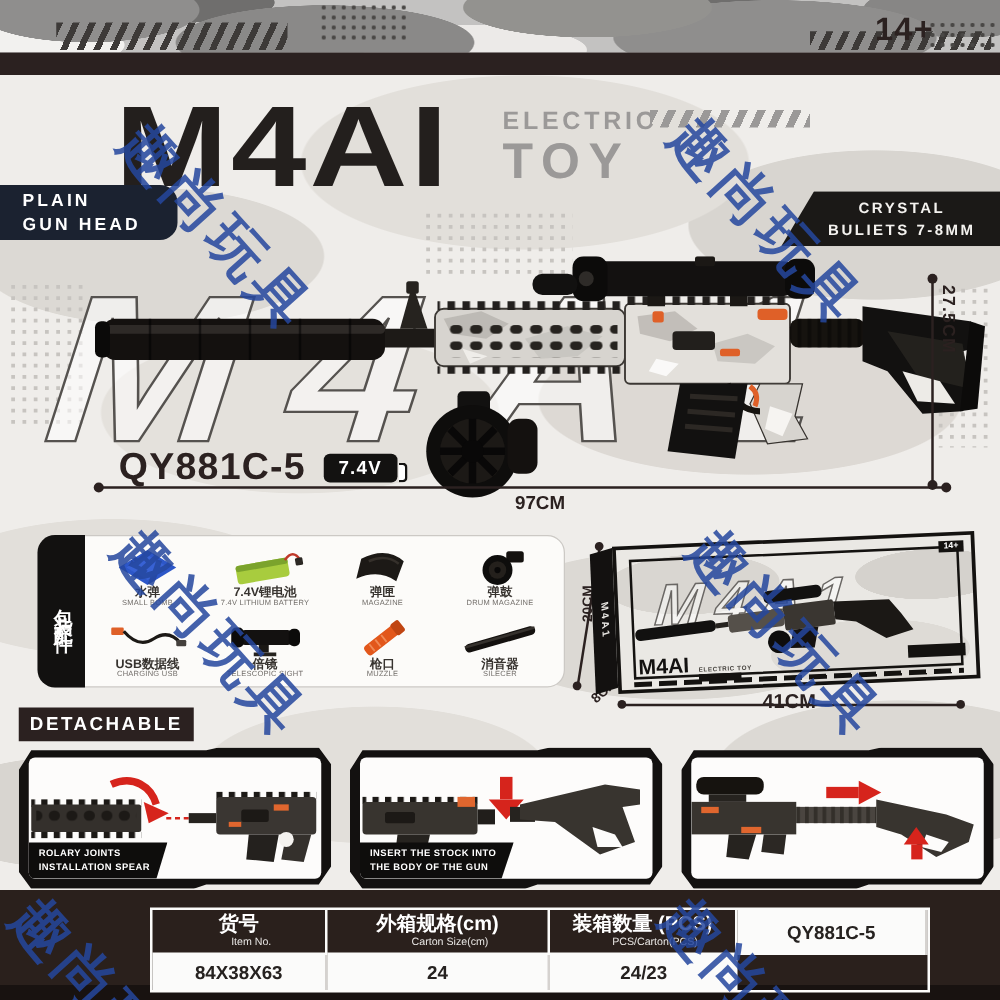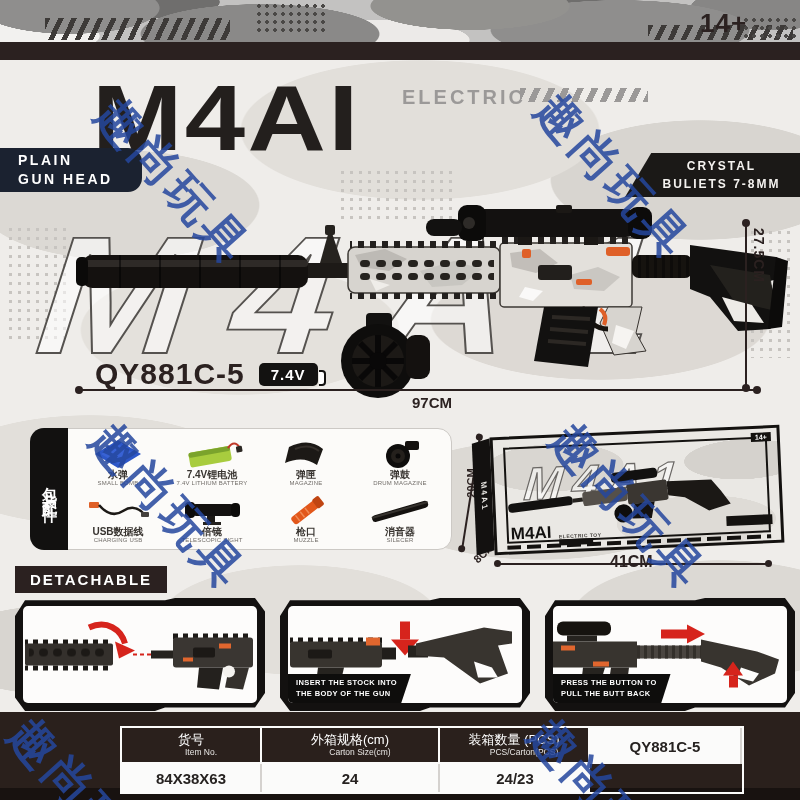--- a/index.html
+++ b/index.html
@@ -119,38 +119,38 @@
   .box-v-line{position:absolute;left:0;top:10px;width:2px;height:116px;background:#2b2120;transform:rotate(9deg);}
   .box-v-line::before,.box-v-line::after{content:'';position:absolute;left:-3px;width:7px;height:7px;border-radius:50%;background:#2b2120;}
   .box-v-line::before{top:-2px;}.box-v-line::after{bottom:-2px;}
   .box-h-label{position:absolute;left:-14px;top:52px;font-size:11px;font-weight:700;color:#2b2120;transform:rotate(-90deg);}
   .box-d-label{position:absolute;left:2px;top:122px;font-size:11px;font-weight:700;color:#2b2120;transform:rotate(-42deg);}
   .box-b-line{position:absolute;left:26px;top:138px;width:274px;height:2px;background:#2b2120;}
   .box-b-line::before,.box-b-line::after{content:'';position:absolute;top:-3px;width:7px;height:7px;border-radius:50%;background:#2b2120;}
   .box-b-line::before{left:-2px;}.box-b-line::after{right:-2px;}
   .box-b-label{position:absolute;left:140px;top:128px;font-size:16px;font-weight:700;color:#2b2120;}
   
-  .detach-label{left:15px;top:566px;width:152px;height:27px;background:#2b2120;color:#fff;display:flex;
+  .detach-label{left:15px;top:566px;width:140px;height:27px;background:#2b2120;color:#fff;display:flex;
     align-items:center;justify-content:center;font-size:15px;font-weight:900;letter-spacing:2px;z-index:3;}
   .step{width:250px;height:113px;top:598px;background:#131110;border-radius:10px;z-index:3;
     clip-path:polygon(0 16%,4% 2%,60% 2%,64% 0,96% 0,100% 12%,100% 84%,96% 97%,60% 97%,56% 100%,4% 100%,0 88%);}
   .s1{left:15px;} .s2{left:280px;} .s3{left:545px;}
   .step-inner{position:absolute;inset:8px;background:#fdfcfb;border-radius:5px;overflow:hidden;}
   .step-inner svg{position:absolute;inset:0;width:100%;height:100%;}
   .step-cap{position:absolute;left:0;bottom:0;background:#0e0d0c;color:#fff;font-size:7.5px;font-weight:800;
     letter-spacing:.4px;line-height:1.5;padding:3px 14px 4px 8px;clip-path:polygon(0 0,100% 0,92% 100%,0 100%);}
   
   .bottom{left:0;top:712px;width:800px;height:88px;background:#2a201c;z-index:2;}
   .bottom-darkest{left:0;top:788px;width:800px;height:12px;background:#181210;z-index:2;}
   .spec-grid{left:120px;top:726px;display:grid;grid-template-columns:140px 178px 150px 152px;
     grid-template-rows:36px 28px;z-index:3;border:2px solid #fbfbfa;}
   .h-cell{border-right:2px solid #fbfbfa;border-bottom:2px solid #fbfbfa;display:flex;flex-direction:column;
     align-items:center;justify-content:center;color:#fff;line-height:1.15;}
   .h-cell:nth-child(4){border-right:0;}
-  .h-zh{font-size:13px;font-weight:400;}
+  .h-zh{font-size:16px;font-weight:700;}
   .h-en{font-size:8.5px;color:#e8e6e4;padding-left:20px;}
   .v-cell{background:#fbfbfa;color:#262220;font-size:15px;font-weight:700;display:flex;align-items:center;
     justify-content:center;border-right:2px solid #d5d2cf;}
   .v-cell:last-child{border-right:0;}
   
   .wm{font-size:46px;font-weight:700;color:#25479e;opacity:.85;letter-spacing:5px;white-space:nowrap;
     transform:rotate(48deg);transform-origin:left center;z-index:9;pointer-events:none;}
   .wm1{left:105px;top:75px;} .wm2{left:545px;top:70px;} .wm3{left:100px;top:400px;}
   .wm4{left:560px;top:400px;} .wm5{left:18px;top:695px;} .wm6{left:538px;top:695px;}
 </style>
@@ -168,20 +168,21 @@
   </div>
   <div class="abs top-bar"></div>
 
   <div class="abs dotpatch dp1"></div>
   <div class="abs dotpatch dp2"></div>
   <div class="abs dotpatch dp3"></div>
 
   <div class="abs logo">M4AI</div>
   <div class="abs sub">
     <div class="electric">ELECTRIC</div>
+    <div class="toy">TOY</div>
   </div>
   <div class="abs stripes2"></div>
   <div class="abs left-badge">
     <span>PLAIN</span>
     <span>GUN HEAD</span>
   </div>
   <div class="abs right-badge">
     <span>CRYSTAL</span>
     <span>BULIETS 7-8MM</span>
   </div>
@@ -433,20 +434,24 @@
         <rect x="128" y="33" width="22" height="8" fill="#26231f"></rect>
         <rect x="150" y="16" width="80" height="6" fill="url(#p1t)"></rect>
         <rect x="150" y="20" width="80" height="30" rx="3" fill="#3a3632"></rect>
         <rect x="170" y="30" width="22" height="10" rx="2" fill="#1c1916"></rect>
         <rect x="196" y="26" width="12" height="5" fill="#e0662e"></rect>
         <rect x="160" y="40" width="10" height="4" fill="#e0662e"></rect>
         <path d="M176,50 l24,0 -4,22 -22,-2 z" fill="#24211e"></path>
         <path d="M206,50 l20,0 -6,22 -18,-2 z" fill="#34302c"></path>
         <circle cx="206" cy="54" r="6" fill="#f4f2ef"></circle>
       </svg>
+      <div class="step-cap">
+        <div>ROLARY JOINTS</div>
+        <div>INSTALLATION SPEAR</div>
+      </div>
     </div>
   </div>
 
   <div class="abs step s2">
     <div class="step-inner">
       <svg viewBox="0 0 234 74">
         <defs>
           <pattern id="p2t" width="10" height="6" patternUnits="userSpaceOnUse">
               <rect width="5" height="6" fill="#1c1916"></rect>
             </pattern>
@@ -488,24 +493,20 @@
         <path d="M58,50 l18,0 -2,16 -18,-2 z" fill="#2c2824"></path>
         <rect x="84" y="28" width="64" height="13" fill="#4a4540"></rect>
         <rect x="84" y="28" width="64" height="13" fill="url(#p3r)"></rect>
         <path d="M148,22 L204,34 L226,42 L222,56 L196,68 L168,50 L148,44 Z" fill="#38342f"></path>
         <polygon points="188,50 206,56 200,64 184,60" fill="#fdfcfb"></polygon>
         <rect x="108" y="12" width="26" height="9" fill="#d6241c"></rect>
         <polygon points="134,7 152,16.5 134,26" fill="#d6241c"></polygon>
         <polygon points="170,58 190,58 180,44" fill="#d6241c"></polygon>
         <rect x="176" y="58" width="9" height="12" fill="#d6241c"></rect>
       </svg>
-      <div class="step-cap">
-        <div>PRESS THE BUTTON TO</div>
-        <div>PULL THE BUTT BACK</div>
-      </div>
     </div>
   </div>
 
   <div class="abs bottom"></div>
   <div class="abs bottom-darkest"></div>
   <div class="abs spec-grid">
     <div class="h-cell">
       <div class="h-zh">货号</div>
       <div class="h-en">Item No.</div>
     </div>

